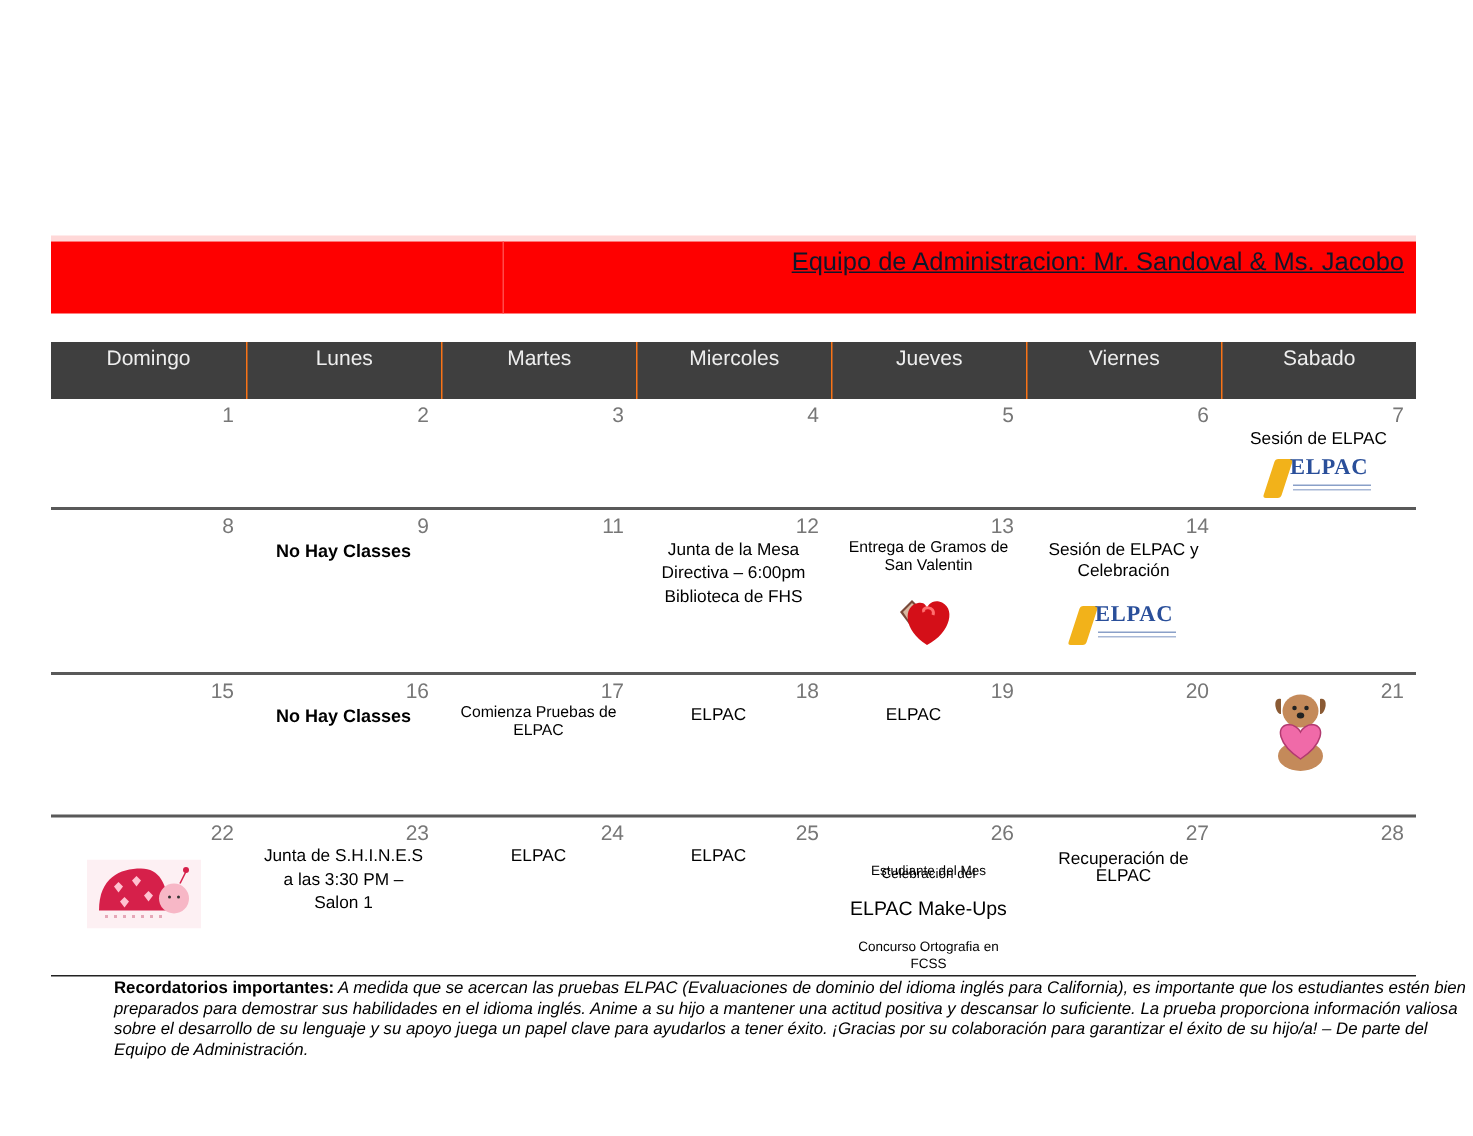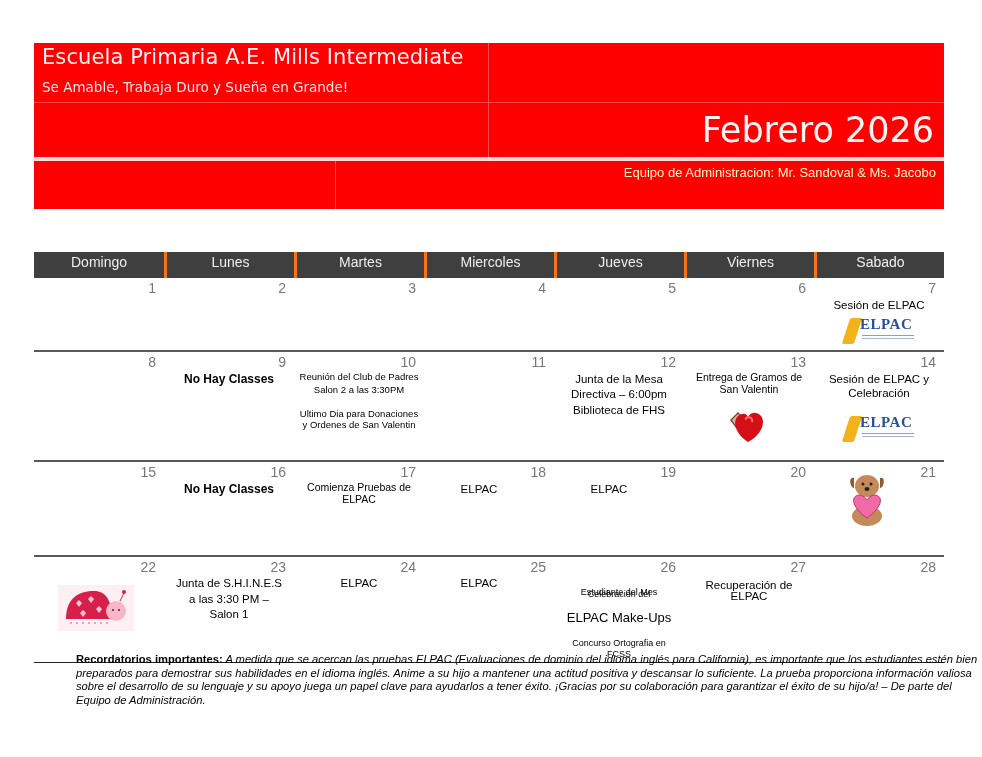--- a/index.html
+++ b/index.html
@@ -10,25 +10,25 @@
     .hrow1 { position: absolute; left: 0; top: 0; width: 910px; height: 114px; background: #fe0000; }
     .hrow1 .vsplit { position: absolute; left: 454px; top: 0; width: 1px; height: 114px; background: #ff4a4a; }
     .hrow1 .hsplit { position: absolute; left: 0; top: 59px; width: 910px; height: 1px; background: #ff4a4a; }
     .hgap { position: absolute; left: 0; top: 114px; width: 910px; height: 4px; background: #ffd8d8; }
     .hrow2 { position: absolute; left: 0; top: 118px; width: 910px; height: 48px; background: #fe0000; }
     .hrow2 .vsplit { position: absolute; left: 301px; top: 0; width: 1px; height: 48px; background: #ff4a4a; }
 
     .school-name { position: absolute; left: 8px; top: 2px; font-family: "DejaVu Sans", sans-serif; font-size: 21px; color: #fff1f1; letter-spacing: 0.1px; }
     .motto { position: absolute; left: 8px; top: 36px; font-family: "DejaVu Sans", sans-serif; font-size: 13.5px; color: #ffe4e4; }
     .month-title { position: absolute; right: 10px; top: 67px; font-family: "DejaVu Sans", sans-serif; font-size: 35px; color: #fff4f4; }
-    .admin-team { position: absolute; right: 8px; top: 4px; font-size: 13px; color: #fef9c3; }
+    .admin-team { position: absolute; right: 8px; top: 4px; font-size: 17px; color: #0f172a; text-decoration: underline; }
 
     .cal { position: absolute; left: 34px; top: 228px; width: 910px; }
-    .dayhdr { display: flex; height: 26px; background: #3f3f3f; margin-top: 24px; }
-    .dayhdr div { flex: 0 0 130px; color: #eeeeee; font-size: 14px; text-align: center; line-height: 21px; border-left: 3px solid #f97316; }
+    .dayhdr { display: flex; height: 38px; background: #3f3f3f; }
+    .dayhdr div { flex: 0 0 130px; color: #eeeeee; font-size: 14px; text-align: center; line-height: 21px; border-left: 1px solid #f97316; }
     .dayhdr div:first-child { border-left: none; }
 
     .week { display: flex; position: relative; border-bottom: 2px solid #595959; }
     .week:last-child { border-bottom: 1.5px solid #222; }
     .cell { flex: 0 0 130px; position: relative; }
     .num { position: absolute; right: 8px; top: 2px; font-size: 14px; color: #777; }
     .ev { position: absolute; left: 0; width: 130px; text-align: center; color: #000; line-height: 1.25; }
     .ev.bold { font-weight: bold; font-size: 12px; }
     .ev.sm { font-size: 9.5px; }
     .ev.md { font-size: 11.5px; }
@@ -39,27 +39,20 @@
     .elpac-logo .sub { position: absolute; left: 20px; top: 19px; width: 52px; height: 1px; background: #8aa0c8; box-shadow: 0 3px 0 #a8b8d6; }
 
     .reminder { position: absolute; left: 41px; top: 653px; width: 905px; font-size: 11.2px; line-height: 13.5px; color: #000; margin-left: 35px; }
     .reminder b { font-weight: bold; }
     .reminder i { font-style: italic; }
   </style>
 </head>
 <body>
 
 <div class="header">
-  <div class="hrow1">
-    <div class="vsplit"></div>
-    <div class="hsplit"></div>
-    <div class="school-name">Escuela Primaria A.E. Mills Intermediate</div>
-    <div class="motto">Se Amable, Trabaja Duro y Sueña en Grande!</div>
-    <div class="month-title">Febrero 2026</div>
-  </div>
   <div class="hgap"></div>
   <div class="hrow2">
     <div class="vsplit"></div>
     <div class="admin-team">Equipo de Administracion: Mr. Sandoval &amp; Ms. Jacobo</div>
   </div>
 </div>
 
 <div class="cal">
   <div class="dayhdr">
     <div>Domingo</div>
@@ -101,27 +94,20 @@
     </div>
   </div>
 
   <div class="week" style="height:110px">
     <div class="cell">
         <span class="num">8</span>
       </div>
     <div class="cell">
       <span class="num">9</span>
       <div class="ev bold" style="top:20px">No Hay Classes</div>
-    </div>
-    <div class="cell">
-      <span class="num">10</span>
-      <div class="ev sm" style="top:19px">Reunión del Club de Padres</div>
-      <div class="ev sm" style="top:32px">Salon 2 a las  3:30PM</div>
-      <div class="ev sm" style="top:56px">Ultimo Dia para Donaciones</div>
-      <div class="ev sm" style="top:67px">y Ordenes de San Valentin</div>
     </div>
     <div class="cell">
         <span class="num">11</span>
       </div>
     <div class="cell">
       <span class="num">12</span>
       <div class="ev md" style="top:20px">Junta de la Mesa</div>
       <div class="ev md" style="top:35px">Directiva – 6:00pm</div>
       <div class="ev md" style="top:51px">Biblioteca de FHS</div>
     </div>

